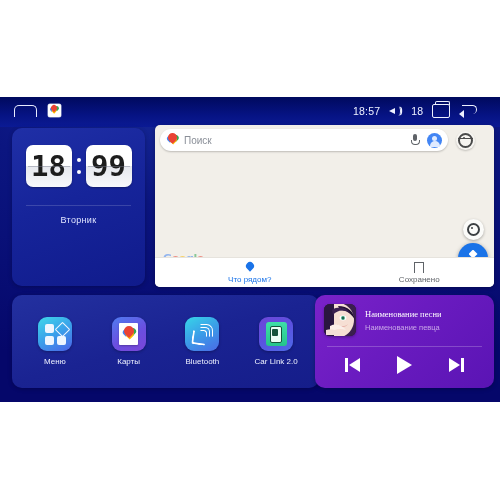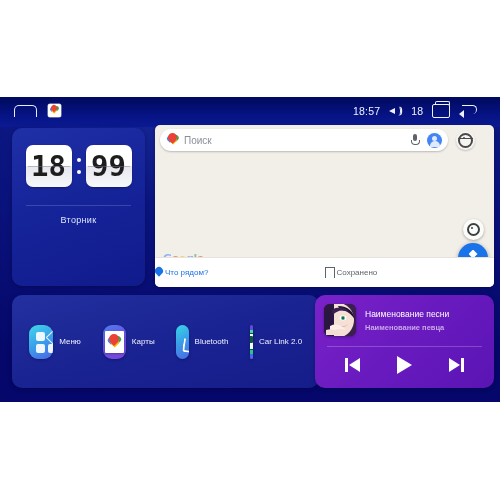--- a/index.html
+++ b/index.html
@@ -114,38 +114,38 @@
   .loc-in:before{content:"";position:absolute;left:1.5px;top:1.5px;width:2px;height:2px;
      border-radius:50%;background:#3c4043;}
   .start-btn{position:absolute;right:6px;bottom:14px;width:30px;height:30px;border-radius:50%;
      background:#1a73e8;display:flex;flex-direction:column;align-items:center;
      justify-content:center;box-shadow:0 1px 4px rgba(0,0,0,.35);}
   .start-dia{width:9px;height:9px;background:#fff;
      clip-path:polygon(50% 0,100% 50%,50% 100%,0 50%);margin-top:-1px;}
   .start-lbl{color:#fff;font-size:6.5px;font-weight:bold;margin-top:0px;letter-spacing:.2px;}
   .mapfoot{position:absolute;left:0;bottom:0;width:339px;height:29px;background:#fff;
      display:flex;align-items:center;border-top:1px solid #e6e3dd;}
-  .mf-item{flex:1;display:flex;flex-direction:row;align-items:center;gap:2px;}
+  .mf-item{flex:1;display:flex;flex-direction:column;align-items:center;gap:2px;margin-left:20px;}
   .mf-pin{width:8px;height:11px;position:relative;}
   .mf-pin:before{content:"";position:absolute;left:0;top:0;width:8px;height:8px;
      border-radius:50% 50% 50% 0;transform:rotate(-45deg);background:#1a73e8;}
   .mf-bk{width:8px;height:10px;border:1.3px solid #5f6368;border-bottom:none;
      position:relative;}
   .mf-bk:after{content:"";position:absolute;left:-1.3px;bottom:-4px;width:0;height:0;
      border-left:5.3px solid transparent;border-right:5.3px solid transparent;
      border-top:4px solid #fff;}
   .mf-lbl{font-size:8px;}
   .mf-a .mf-lbl{color:#1a73e8;} .mf-b .mf-lbl{color:#5f6368;}
 
   
   .dock{position:absolute;left:12px;top:198px;width:295px;height:93px;
      background:linear-gradient(165deg,#23309f 0%,#1a2392 50%,#151d8a 100%);
      border-radius:10px;display:flex;align-items:center;justify-content:space-around;
      padding:0 6px;box-shadow:0 1px 4px rgba(0,0,0,.25);}
-  .app{display:flex;flex-direction:row;align-items:center;gap:6px;width:52px;}
+  .app{display:flex;flex-direction:column;align-items:center;gap:6px;width:52px;}
   .appico{width:34px;height:34px;border-radius:9px;position:relative;overflow:hidden;
      box-shadow:0 1px 3px rgba(0,0,0,.3);}
   .applbl{font-size:8px;color:#eef1ff;white-space:nowrap;}
   
   .ic-menu{background:linear-gradient(150deg,#3fd8ea 0%,#3aa0ea 50%,#4b63e8 100%);}
   .ic-menu i{position:absolute;background:#eef6ff;border-radius:2px;}
   .ic-menu i:nth-child(1){left:7px;top:7px;width:9px;height:9px;}
   .ic-menu i:nth-child(2){left:7px;top:19px;width:9px;height:9px;}
   .ic-menu i:nth-child(3){left:19px;top:19px;width:9px;height:9px;}
   .ic-menu i:nth-child(4){left:19px;top:7px;width:9px;height:9px;
@@ -191,23 +191,23 @@
 
   
   .media{position:absolute;left:315px;top:198px;width:179px;height:93px;border-radius:10px;
      background:linear-gradient(135deg,#7a22c9 0%,#6a1bc0 45%,#5a14b4 100%);
      box-shadow:0 1px 4px rgba(0,0,0,.25);overflow:hidden;}
   .mtop{display:flex;align-items:center;gap:9px;padding:9px 10px 0 9px;}
   .art{width:32px;height:32px;border-radius:6px;flex:none;overflow:hidden;position:relative;
      background:#2b1438;box-shadow:0 1px 3px rgba(0,0,0,.35);}
   .minfo{min-width:0;}
   .mtitle{color:#ffffff;font-size:8.5px;white-space:nowrap;overflow:hidden;
+     text-overflow:ellipsis;font-family:Liberation Serif, serif;}
+  .martist{color:#c9a6e8;font-size:7.5px;margin-top:4px;white-space:nowrap;overflow:hidden;
      text-overflow:ellipsis;}
-  .martist{color:#c9a6e8;font-size:7.5px;margin-top:4px;white-space:nowrap;overflow:hidden;
-     text-overflow:ellipsis;font-weight:bold;}
   .mdiv{margin:10px 12px 0;height:1px;background:rgba(255,255,255,.22);}
   .mctrls{display:flex;align-items:center;justify-content:space-around;margin-top:9px;
      padding:0 12px;}
   .btn-prev,.btn-next{width:15px;height:14px;position:relative;}
   .btn-prev:before{content:"";position:absolute;right:0;top:0;width:0;height:0;
      border-top:7px solid transparent;border-bottom:7px solid transparent;
      border-right:11px solid #fff;}
   .btn-prev:after{content:"";position:absolute;left:0;top:0;width:2.6px;height:14px;
      background:#fff;}
   .btn-next:before{content:"";position:absolute;left:0;top:0;width:0;height:0;

